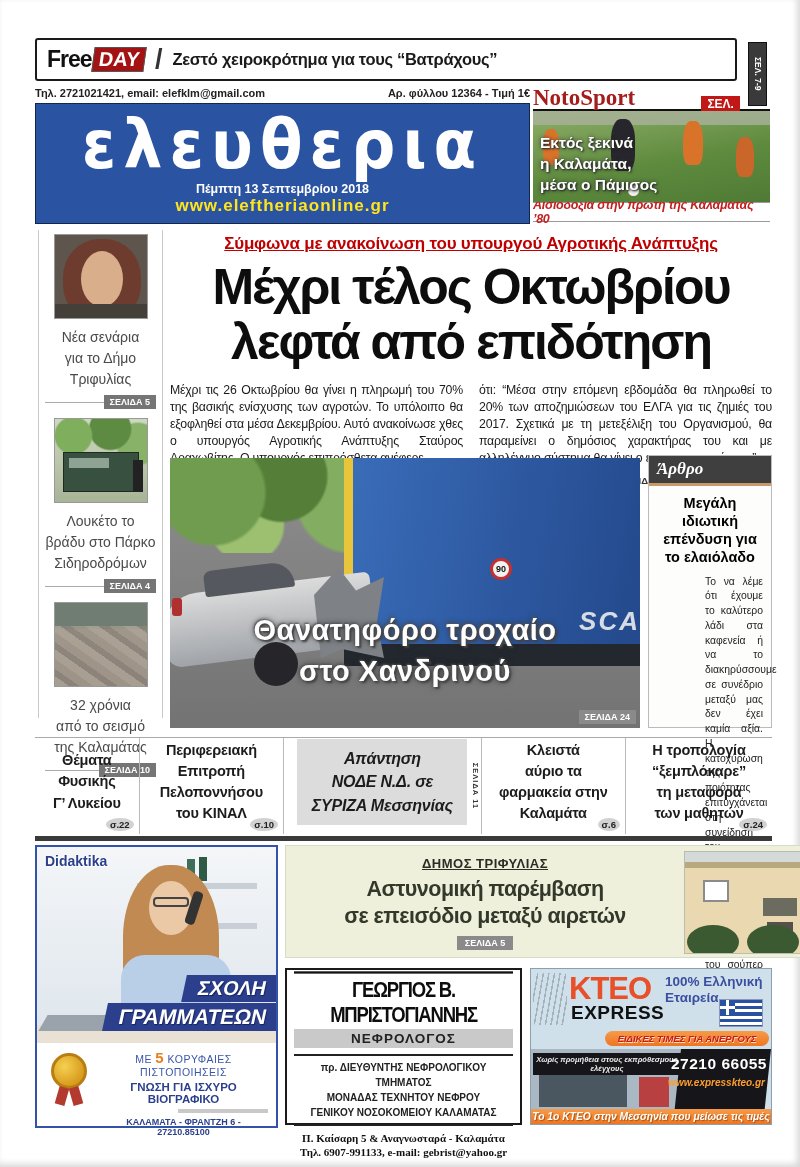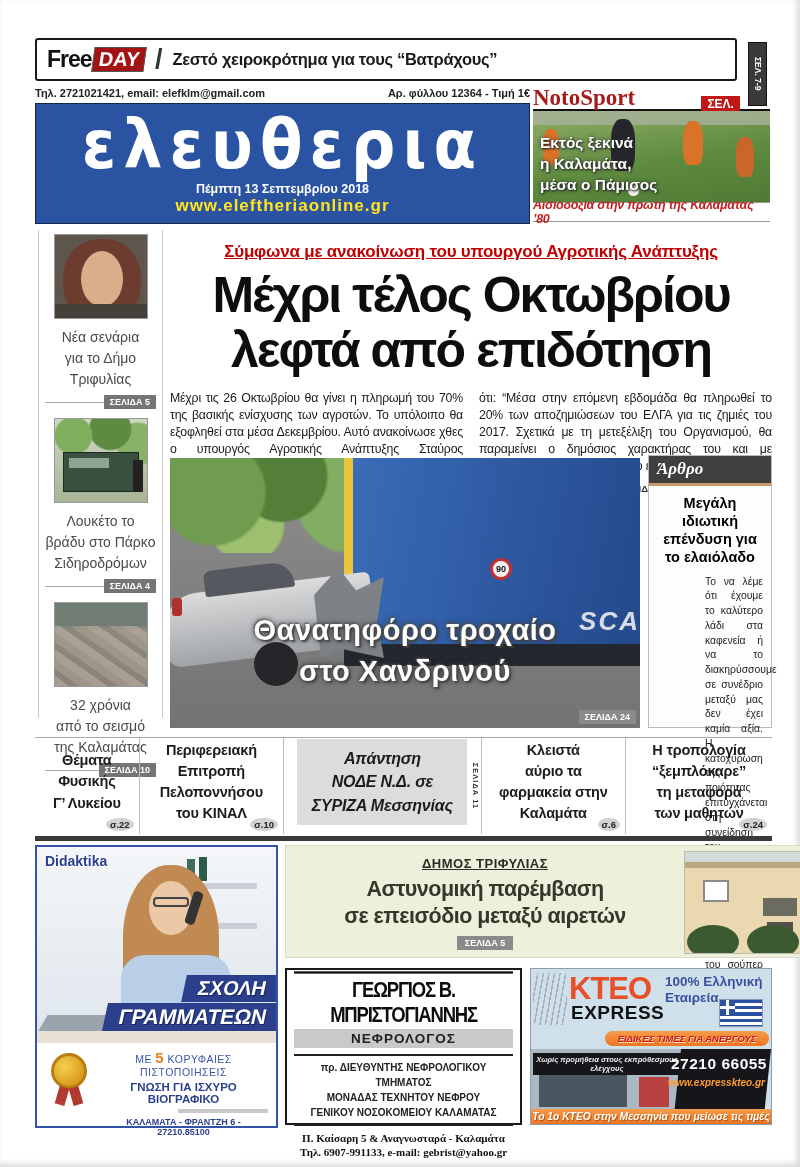--- a/index.html
+++ b/index.html
@@ -75,21 +75,21 @@
   .ph-train .body { position:absolute; left:8px; bottom:10px; width:76px; height:40px; background:#37503f; border:1px solid #1d2a21; }
   .ph-train .win { position:absolute; left:14px; bottom:34px; width:40px; height:10px; background:#8fa394; }
   .ph-train .frnt { position:absolute; left:78px; bottom:10px; width:10px; height:32px; background:#222; }
   
   .ph-rubble { background:linear-gradient(#9c958a,#84786d); }
   .ph-rubble .bld { position:absolute; top:0; left:0; right:0; height:26px; background:#6f7d73; }
   .ph-rubble .deb { position:absolute; left:0; bottom:0; width:100%; height:60px;
       background:repeating-linear-gradient(35deg,#b0a79a 0 8px,#8d867c 8px 14px,#a39a8d 14px 22px); opacity:.8; }
 
   
-  .maincol { position:absolute; left:170px; top:242px; width:602px; }
+  .maincol { position:absolute; left:170px; top:234px; width:602px; }
   .kicker { text-align:center; color:#c00000; font-size:17px; font-weight:bold; text-decoration:underline; letter-spacing:-0.2px; }
   .headline { text-align:center; font-size:50px; font-weight:800; color:#0d0d0d; letter-spacing:-2px;
     line-height:1.1; margin-top:6px; white-space:pre-line; }
   .intro { display:flex; gap:16px; margin-top:12px; }
   .intro div { flex:1; font-size:12.3px; line-height:1.38; text-align:justify; color:#1a1a1a; letter-spacing:-0.2px; }
   .lead-rule { display:flex; align-items:center; margin-top:8px; }
   .lead-rule .l1 { flex:5; border-top:1px solid #888; }
   .lead-rule .l2 { flex:1; border-top:1px solid #888; }
   .lead-rule span { font-size:9.5px; font-weight:bold; color:#333; padding:0 8px; }
 

